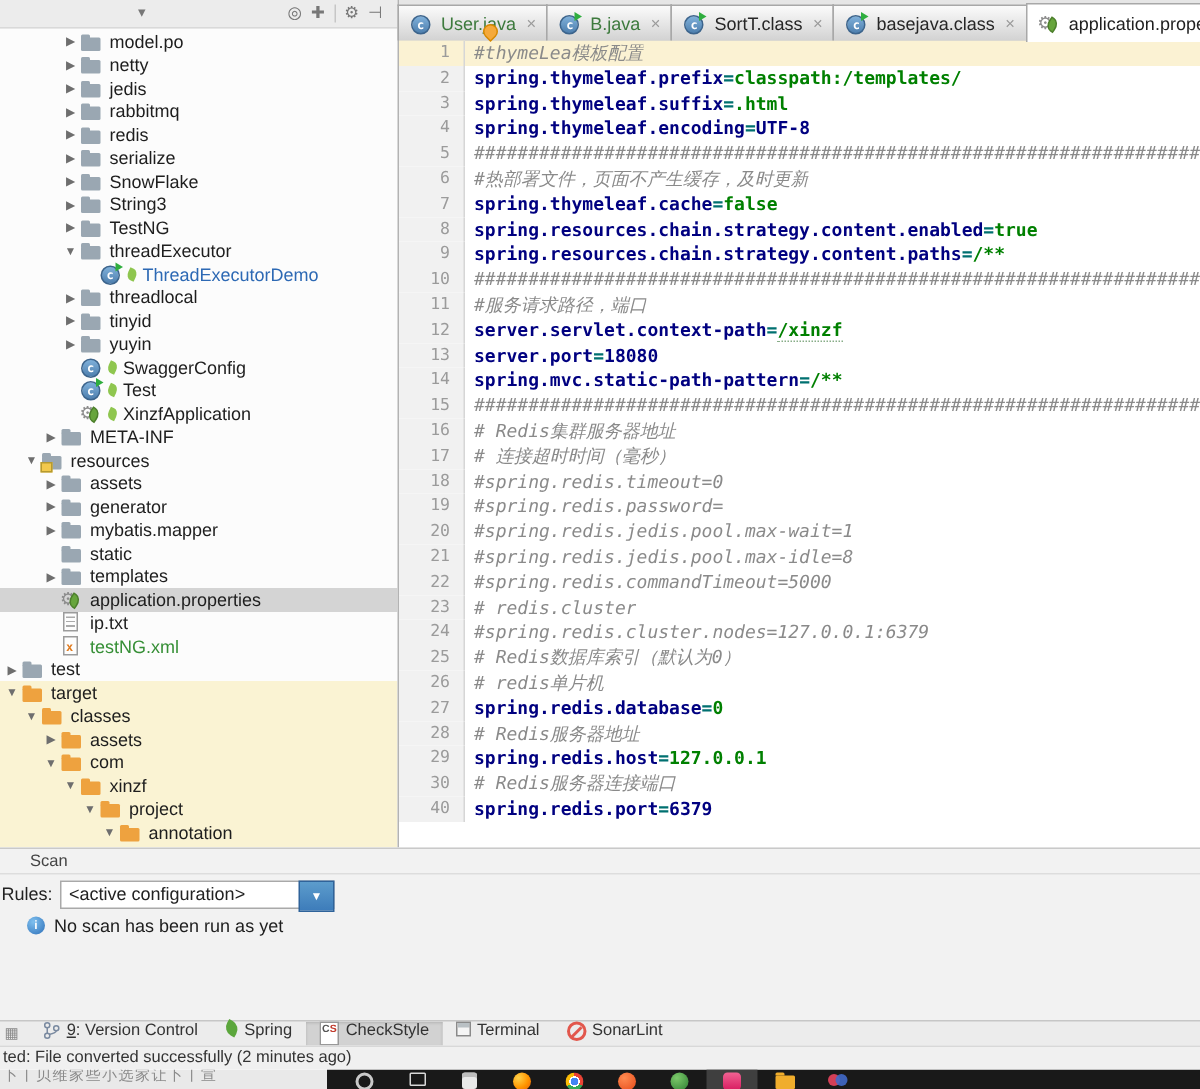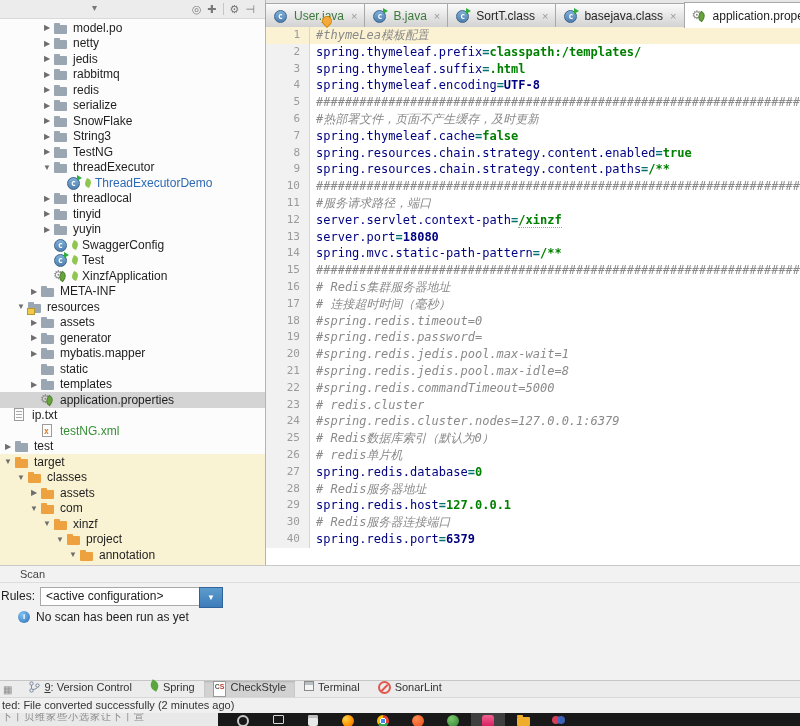--- a/index.html
+++ b/index.html
@@ -57,21 +57,21 @@
   .droplet{position:absolute;left:56px;top:16px;width:8px;height:8px;border-radius:50% 50% 50% 0;
            background:#f5a93b;border:1px solid #d78900;transform:rotate(-45deg);z-index:5;}
   .ebody{position:absolute;left:0;top:27px;width:100%;height:538px;overflow:hidden;
          font-family:"DejaVu Sans Mono",monospace;font-size:12px;}
   .eline{display:flex;height:16.8px;line-height:16.8px;white-space:pre;}
   .eline .lno{flex:0 0 34px;text-align:right;padding-right:9px;background:#f1f1f1;
               border-right:1px solid #d6d6d6;color:#9b9b9b;font-size:11px;}
   .eline .lcode{padding-left:6px;overflow:hidden;}
   .eline.caret{background:#fbf2d3;}
   .eline.caret .lno{background:#fbf2d3;}
-  .k{color:#000080;font-weight:normal;margin-top:25px;}
+  .k{color:#000080;font-weight:bold;margin-top:25px;}
   .sep{color:#007070;font-weight:bold;}
   .vg{color:#008000;font-weight:bold;}
   .vn{color:#000080;font-weight:bold;}
   .cmt{color:#8a8a8a;font-style:italic;}
   .typo{border-bottom:1px dotted #88ad88;}
 
   
   .scan{position:absolute;left:0;top:565px;width:800px;height:115px;background:#f2f2f2;border-top:1px solid #c9c9c9;box-sizing:border-box;}
   .scan-title{position:absolute;left:20px;top:2px;font-size:11px;color:#444;}
   .scan-header-line{position:absolute;left:0;top:16px;width:100%;height:1px;background:#dddddd;}
@@ -343,21 +343,21 @@
           <span class="tlabel">templates</span>
         </div>
         <div class="tree-row selected" style="padding-left: 28px;">
           <span class="arrow"></span>
           <span class="ic">
             <span class="gear">⚙</span>
             <span class="leaf"></span>
           </span>
           <span class="tlabel">application.properties</span>
         </div>
-        <div class="tree-row" style="">
+        <div class="tree-row" style="padding-left: 28px;">
           <span class="arrow"></span>
           <span class="ic">
             <span class="doc"></span>
             <span class="doclines"></span>
           </span>
           <span class="tlabel">ip.txt</span>
         </div>
         <div class="tree-row" style="padding-left: 28px;">
           <span class="arrow"></span>
           <span class="ic">

